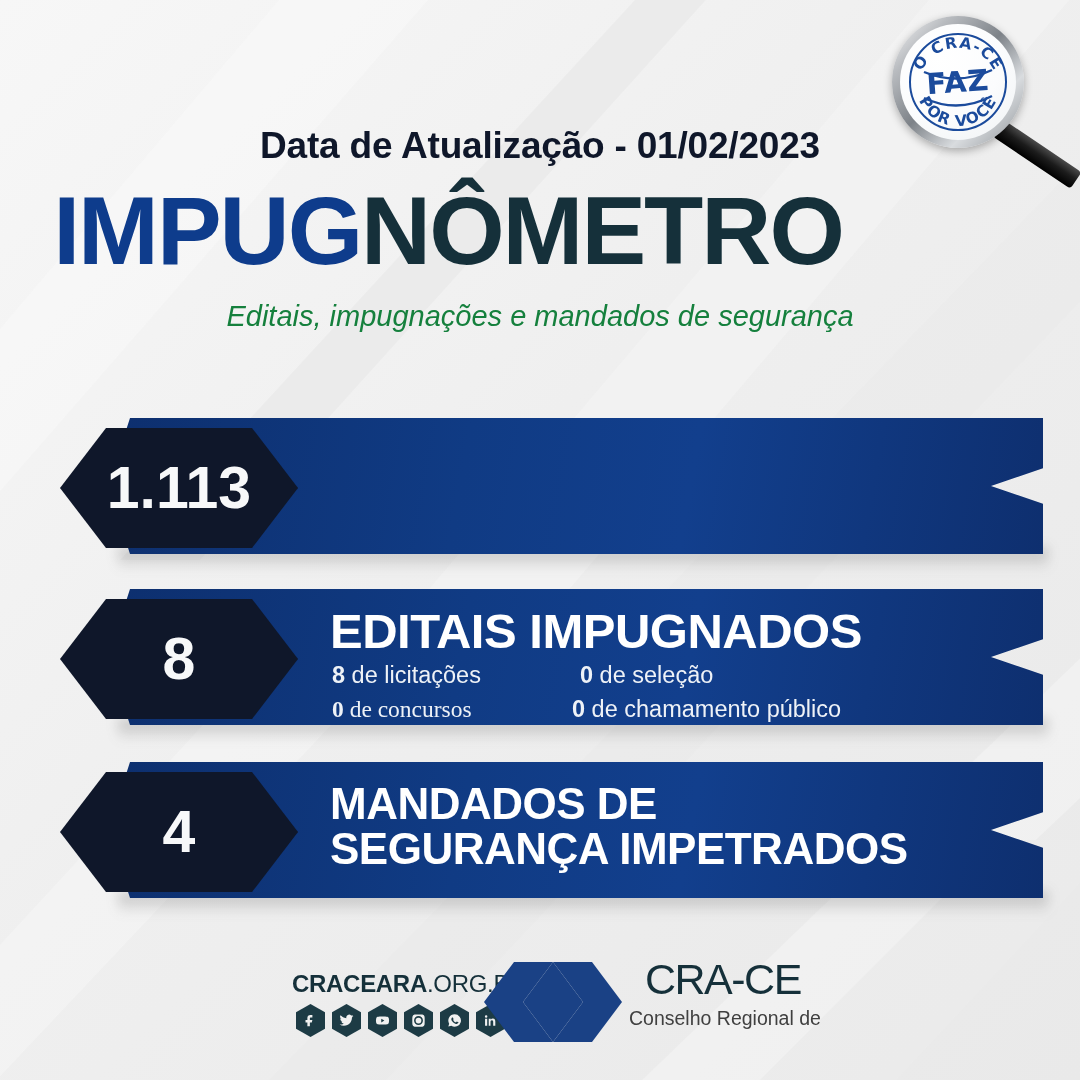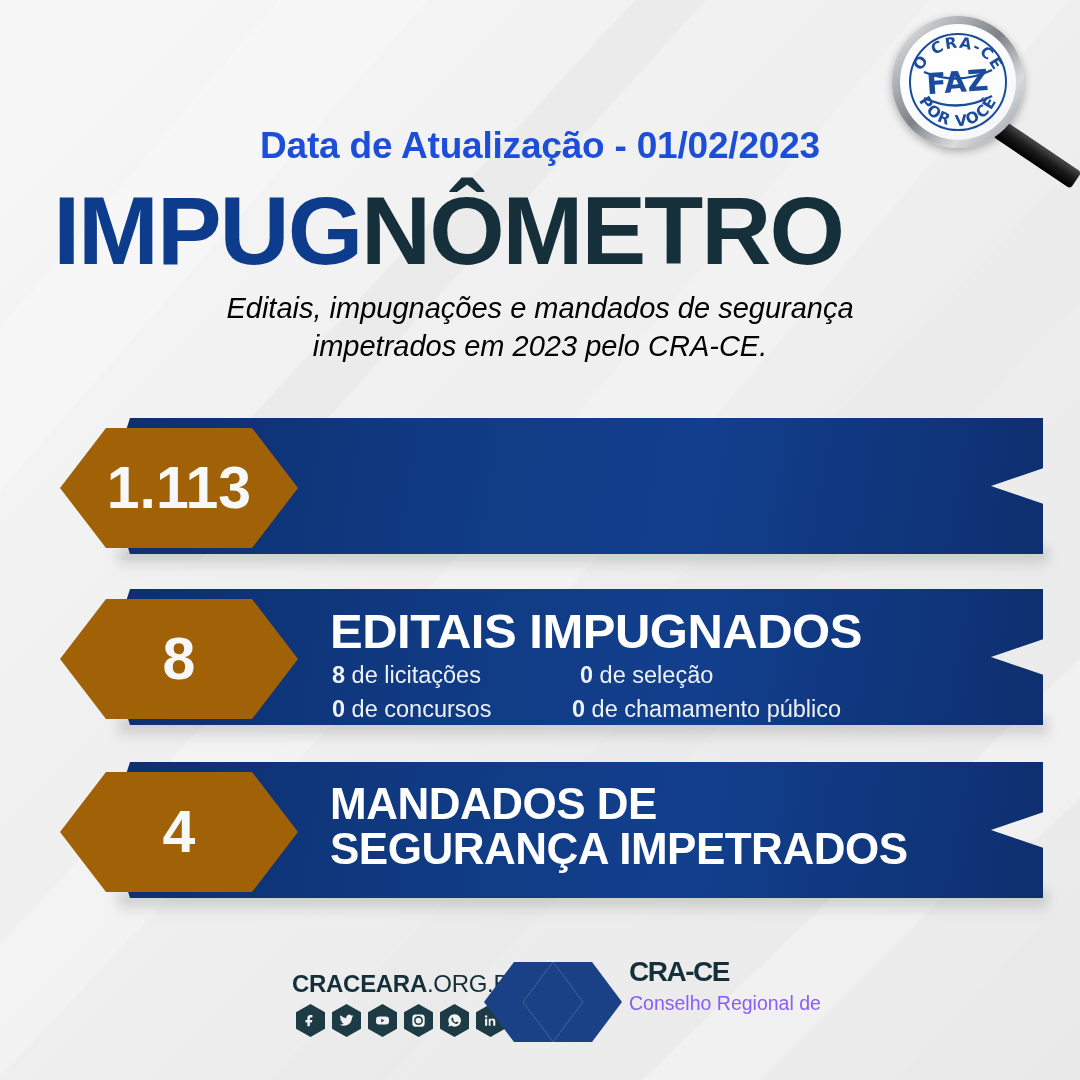--- a/index.html
+++ b/index.html
@@ -64,58 +64,58 @@
     transform:rotate(-4deg);
   }
   .arc-line{ fill:none; stroke:#1b4b9c; stroke-width:2.4; }
   .arc-txt{ fill:#1b4b9c; font-family:"DejaVu Sans",sans-serif; font-weight:bold; font-size:15.5px; letter-spacing:1.2px; }
 
   
   .date-line{
     position:absolute; top:125px; left:0; width:1080px;
     text-align:center;
     font-size:37px; font-weight:bold;
-    color:#1d4ed8; letter-spacing:-.2px;
+    color:#0f172a; letter-spacing:-.2px;
   }
   .main-title{
     position:absolute; top:182px; left:0; width:896px;
     text-align:center;
     font-size:97px; font-weight:bold;
     letter-spacing:-2px; line-height:1;
     white-space:nowrap;
   }
   .t-blue{ color:#0e3c8c; }
   .t-dark{ color:#15303a; }
 
   .subtitle{
-    position:absolute; top:289px; left:0; width:1080px;
+    position:absolute; top:297px; left:0; width:1080px;
     text-align:center;
     font-style:italic;
     font-size:29px; line-height:1.32;
-    color:#000000;
+    color:#15803d;
   }
 
   
   .bar{
     position:absolute;
     left:108px; width:935px;
     background:linear-gradient(100deg,#0d2f6e 0%,#103b84 38%,#123f8d 62%,#0e2f6f 100%);
     -webkit-clip-path:polygon(22px 0, 935px 0, 935px 37%, 883px 50%, 935px 63%, 935px 100%, 22px 100%, 0 50%);
     clip-path:polygon(22px 0, 935px 0, 935px 37%, 883px 50%, 935px 63%, 935px 100%, 22px 100%, 0 50%);
   }
   .bar-shadow{
     position:absolute; left:118px; width:930px; height:22px;
     background:linear-gradient(180deg,rgba(70,70,70,.30),rgba(120,120,120,0));
     filter:blur(6px);
   }
   .hexnum{
     position:absolute;
     left:60px;
     width:238px;
-    background:#a16207;
+    background:#0f172a;
     -webkit-clip-path:polygon(46px 0, 192px 0, 238px 50%, 192px 100%, 46px 100%, 0 50%);
     clip-path:polygon(46px 0, 192px 0, 238px 50%, 192px 100%, 46px 100%, 0 50%);
     display:flex; align-items:center; justify-content:center;
     color:#f7f8f9; font-weight:bold;
     box-shadow:6px 7px 12px rgba(0,0,0,.25);
   }
 
   .bar-label{
     position:absolute;
     color:#ffffff; font-weight:bold;
@@ -172,26 +172,26 @@
     -webkit-clip-path:polygon(50% 0,100% 25%,100% 75%,50% 100%,0 75%,0 25%);
     clip-path:polygon(50% 0,100% 25%,100% 75%,50% 100%,0 75%,0 25%);
     display:flex; align-items:center; justify-content:center;
   }
   .soc svg{ width:15px; height:15px; fill:#f1f1f1; }
 
   .cra-logo{ position:absolute; left:482px; top:8px; }
 
   .cra-text{ position:absolute; left:629px; top:6px; }
   .cra-name{
-    font-size:28px; font-weight:bold; color:#15303a;
-    letter-spacing:-1.5px; line-height:1;
+    font-size:43px; font-weight:normal; color:#15303a;
+    letter-spacing:-1.5px; line-height:1;margin-left:16px;
   }
   .cra-sub{
     margin-top:6px;
-    font-size:19.5px; color:#8b5cf6; line-height:1.22;
+    font-size:19.5px; color:#404040; line-height:1.22;
   }
 </style>
 </head>
 <body>
 
 <div id="poster">
 
   <div class="bg-layer">
     <svg width="1080" height="1080" style="position:absolute;inset:0">
       <defs>
@@ -240,40 +240,39 @@
   </div>
 
   <div class="date-line">Data de Atualização - 01/02/2023</div>
 
   <div class="main-title">
     <span class="t-blue">IMPUG</span><span class="t-dark">NÔMETRO</span>
   </div>
 
   <div class="subtitle">
     <div>Editais, impugnações e mandados de segurança</div>
-    <div>impetrados em 2023 pelo CRA-CE.</div>
   </div>
 
   <div class="bar-shadow" id="bar1sh"></div>
   <div class="bar" id="bar1"></div>
   <div class="hexnum" id="hex1">
     <span>1.113</span>
   </div>
 
   <div class="bar-shadow" id="bar2sh"></div>
   <div class="bar" id="bar2"></div>
   <div class="bar-label" id="lbl2">EDITAIS IMPUGNADOS</div>
   <div class="sub-grid" id="sub2">
     <div class="sub-col" style="left:0;top:0;">
       <span class="n">8</span><span> de licitações</span>
     </div>
     <div class="sub-col" style="left:240px;top:0;margin-left:8px;">
       <span class="n">0</span><span> de seleção</span>
     </div>
-    <div class="sub-col" style="left:0;top:34px;">
+    <div class="sub-col" style="left:0;top:34px;font-family:Liberation Serif, serif;">
       <span class="n">0</span><span> de concursos</span>
     </div>
     <div class="sub-col" style="left:240px;top:34px;">
       <span class="n">0</span><span> de chamamento público</span>
     </div>
   </div>
   <div class="hexnum" id="hex2">
     <span>8</span>
   </div>
 

